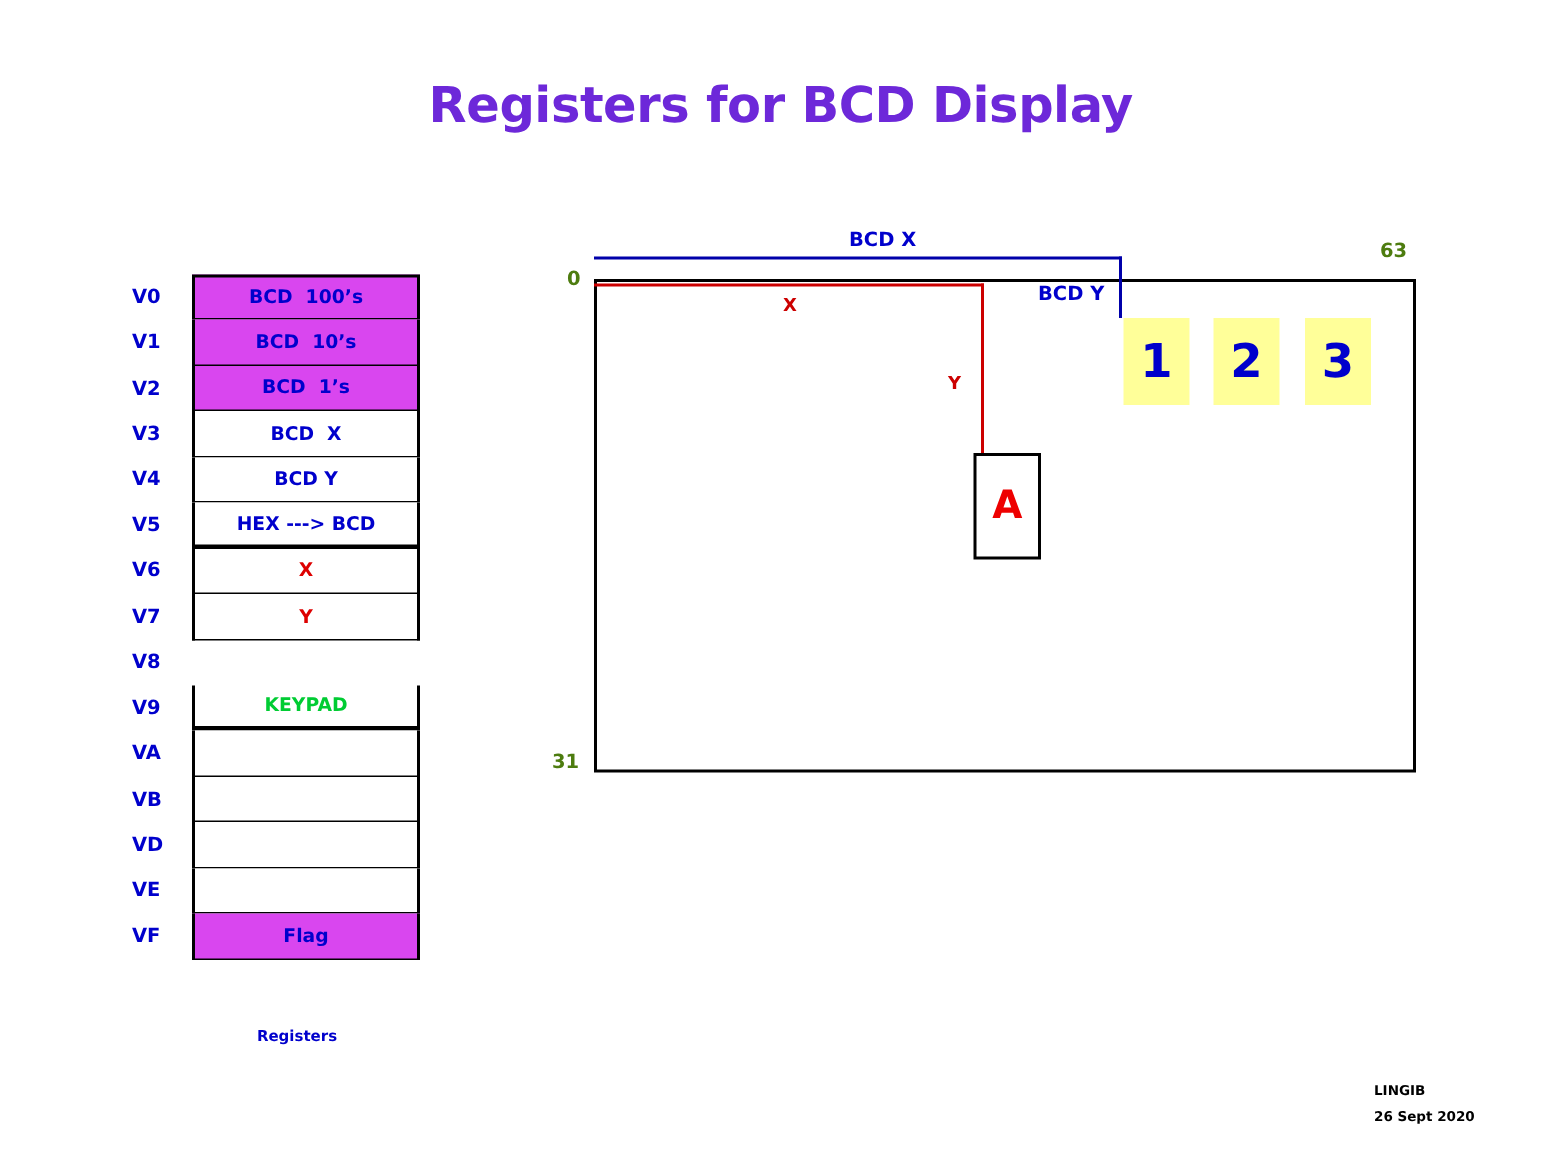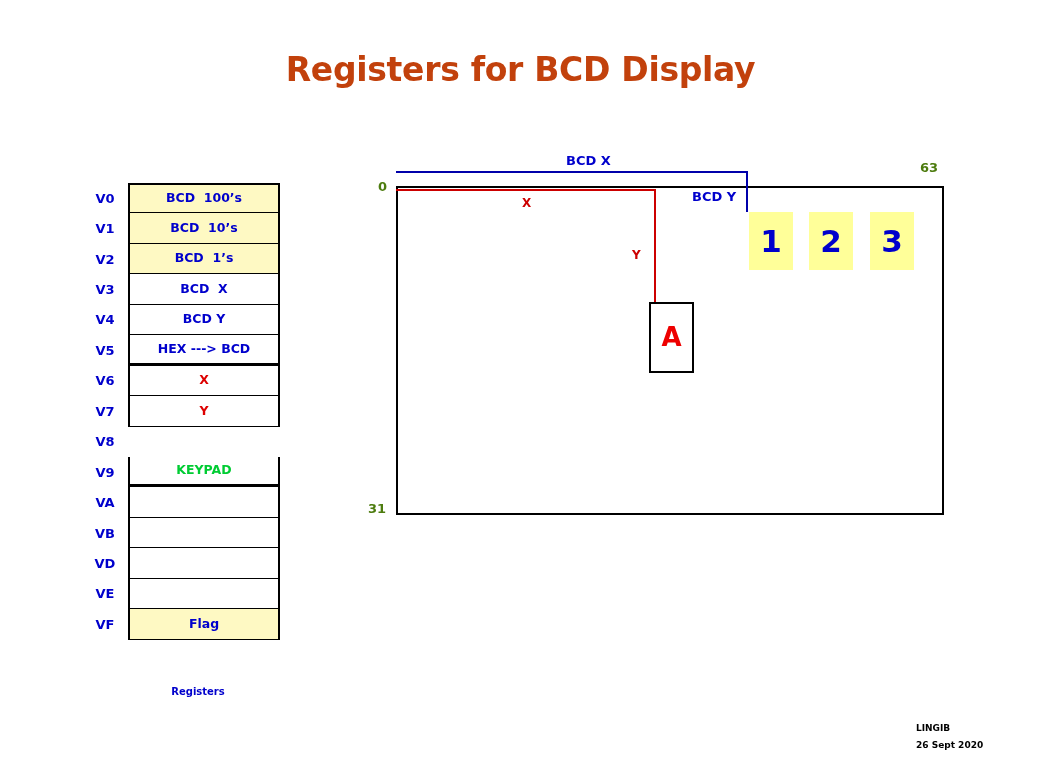--- a/index.html
+++ b/index.html
@@ -22,41 +22,41 @@
   
   #title {
     position: absolute;
     left: 0;
     top: 50px;
     width: 1041px;
     text-align: center;
     font-family: "DejaVu Sans", sans-serif;
     font-size: 33px;
     font-weight: bold;
-    color: #c2410c;
+    color: #6d28d9;
     letter-spacing: -0.3px;
   }
 
   
   #register-panel {
     position: absolute;
     left: 88px;
     top: 183px;
     width: 200px;
     height: 520px;
   }
   .reg-row {
     position: relative;
     height: 30.45px;
     display: flex;
     align-items: center;
   }
   .reg-tag {
     width: 34px;
-    text-align: center;
+    text-align: left;
     padding-right: 6px;
     font-family: "DejaVu Sans", sans-serif;
     font-size: 13px;
     font-weight: bold;
     color: #0000cc;
     line-height: 1;
   }
   .reg-cell {
     position: relative;
     width: 152px;
@@ -69,21 +69,21 @@
     align-items: center;
     justify-content: center;
     background: #ffffff;
   }
   .reg-row:first-child .reg-cell {
     border-top: 2px solid #000000;
   }
   .reg-cell.thick-bottom {
     border-bottom: 3px solid #000000;
   }
-  .reg-cell.yellow { background: #fef9c3; }
+  .reg-cell.yellow { background: #d946ef; }
   .reg-text {
     font-family: "DejaVu Sans", sans-serif;
     font-size: 12.5px;
     font-weight: bold;
     color: #0000cc;
     line-height: 1;
     white-space: pre;
   }
   .reg-text.red   { color: #dd0000; }
   .reg-text.green { color: #00cc33; }

